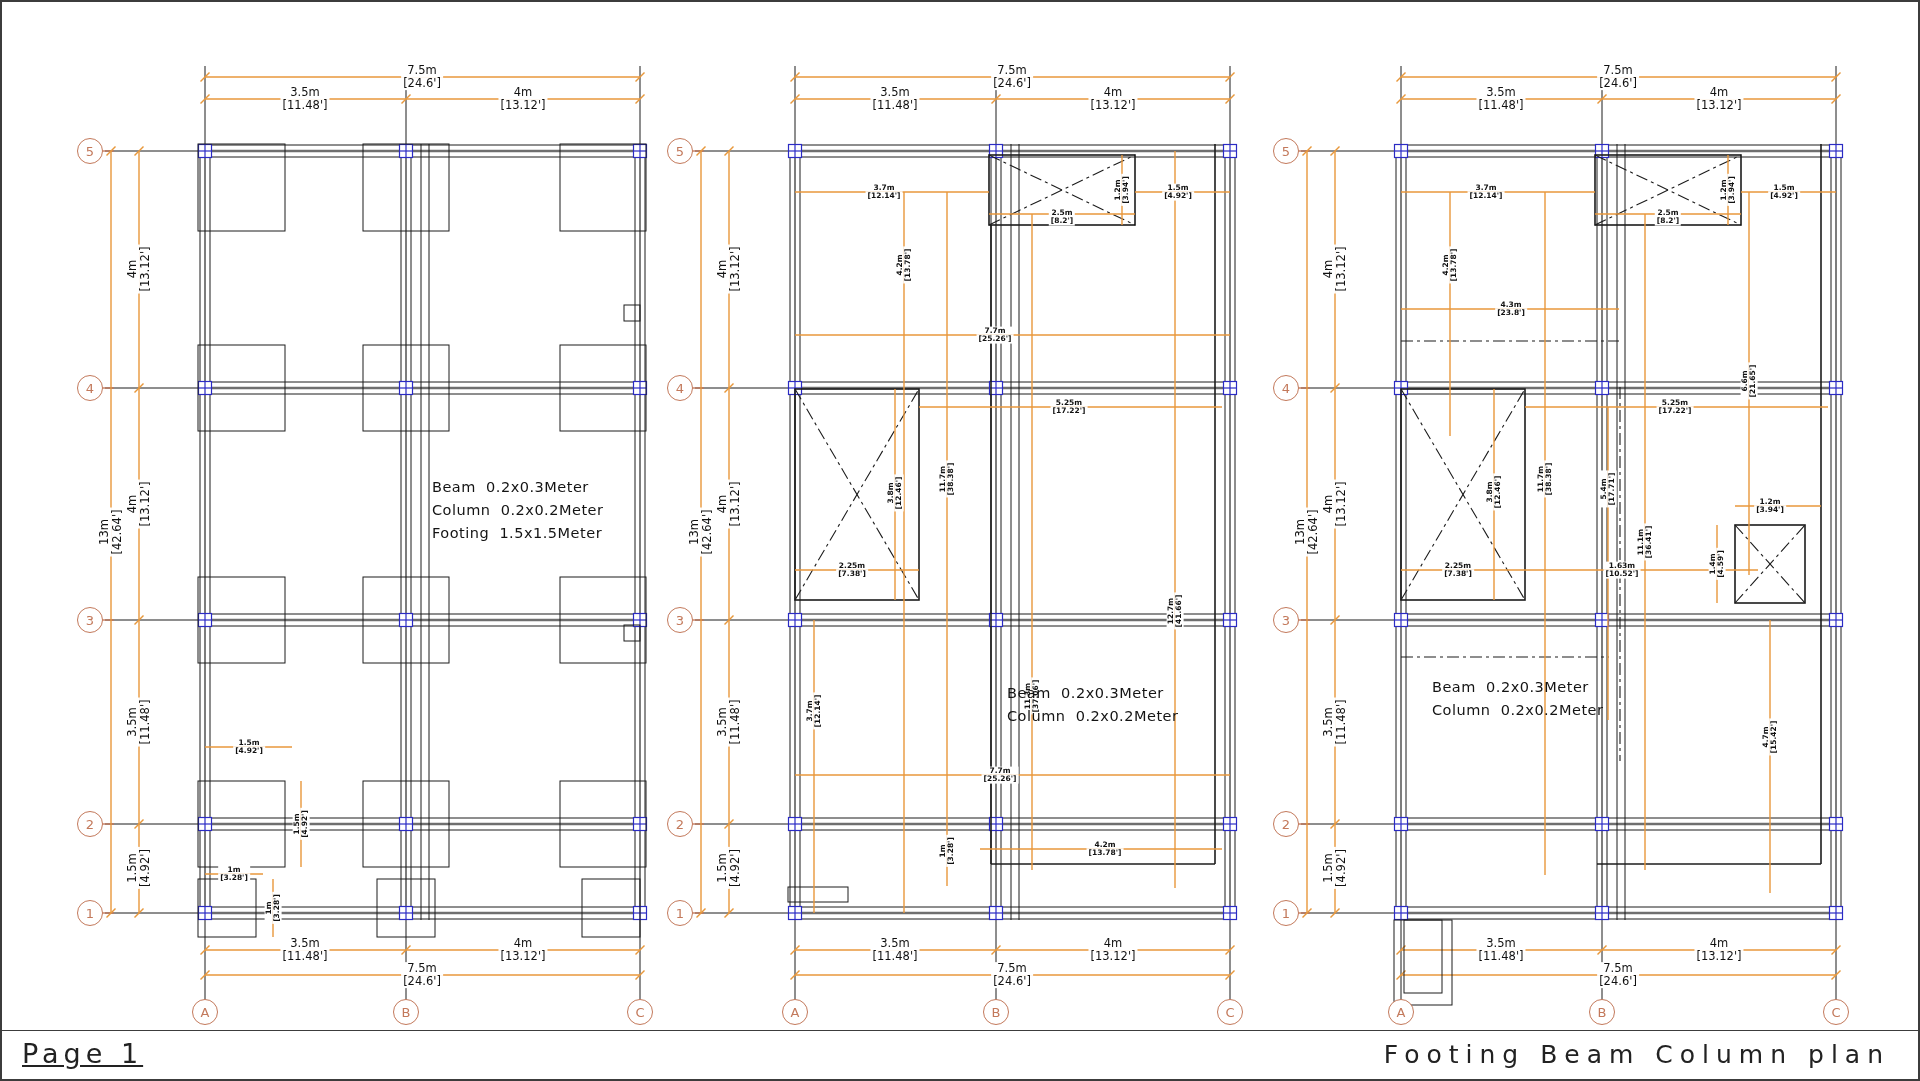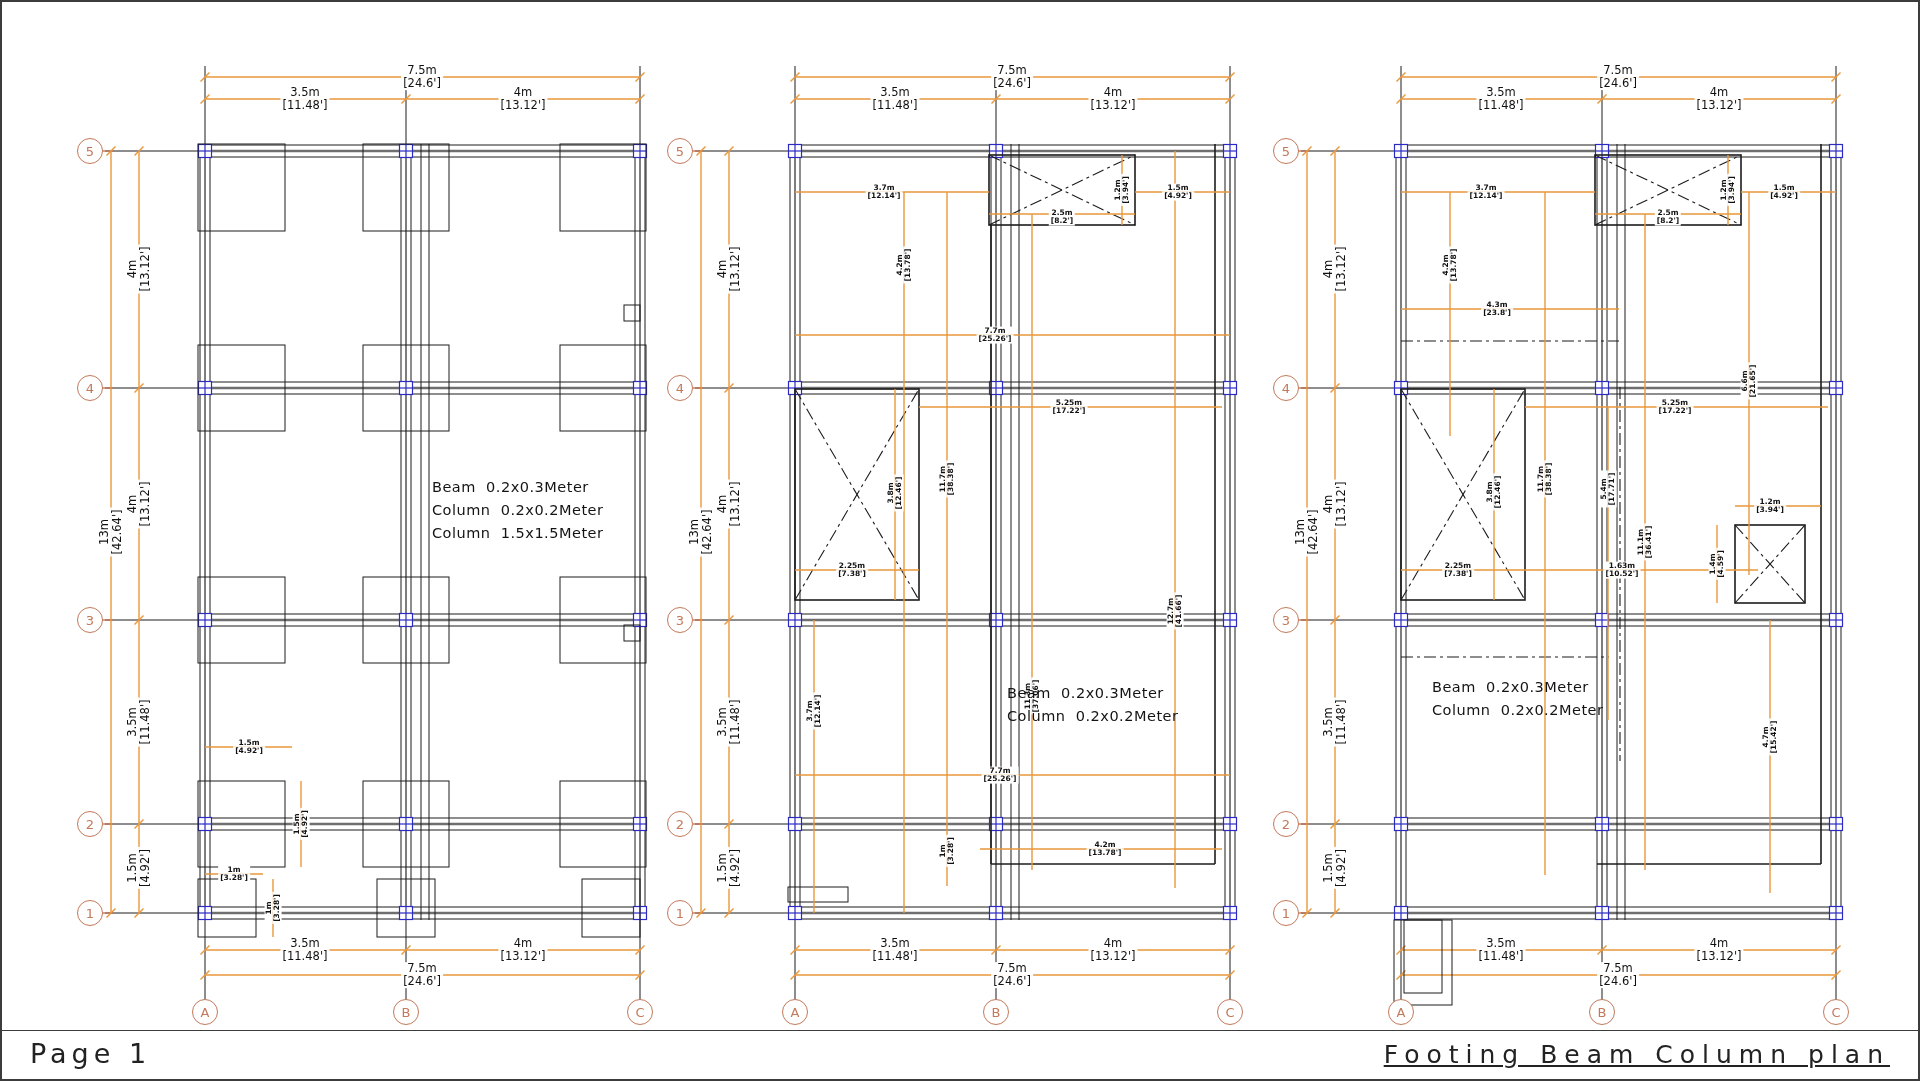--- a/index.html
+++ b/index.html
@@ -19,24 +19,24 @@
   .dl.v{transform:translate(-50%,-50%) rotate(-90deg);}
   .dl span{display:block;background:#fff;padding:0 2px;line-height:1.12;white-space:nowrap;}
   .odim{font-size:11.5px;}
   .idim{font-size:7.5px;font-weight:bold;}
   .bubble{position:absolute;width:24px;height:24px;border:1.4px solid #C3795B;border-radius:50%;
     color:#C3795B;font-size:13px;display:flex;align-items:center;justify-content:center;
     transform:translate(-50%,-50%);background:#fff;z-index:3;}
   .notes{position:absolute;z-index:3;}
   .note-line{font-size:14.5px;line-height:23px;white-space:pre;color:#141414;letter-spacing:.5px;}
   .footer-rule{position:absolute;left:0;top:1028px;width:1920px;border-top:1.5px solid #3c3c3c;}
-  .page-label{position:absolute;left:28px;top:1036px;font-size:27px;letter-spacing:5px;color:#222;}
+  .page-label{position:absolute;left:20px;top:1036px;font-size:27px;letter-spacing:5px;color:#222;text-decoration:underline;}
   .contractor-note{position:absolute;left:228px;top:1043px;font-size:17.5px;color:#000;
     font-family:"Liberation Sans",sans-serif;}
-  .drawing-title{position:absolute;right:28px;top:1038px;font-size:25px;letter-spacing:7px;color:#222;text-decoration:underline;}
+  .drawing-title{position:absolute;right:28px;top:1038px;font-size:25px;letter-spacing:7px;color:#222;}
 </style>
 </head>
 <body>
 
 <div class="sheet">
 
 <svg width="1920" height="1081" viewBox="0 0 1920 1081">
   <defs>
     <g id="cm" stroke="#2B2BC4" stroke-width="1.2" fill="#fff">
       <rect x="-6.5" y="-6.5" width="13" height="13"></rect>
@@ -315,21 +315,21 @@
         <span>[3.28']</span>
       </div>
   <div class="dl idim v" style="left:68px;top:757px">
         <span>1m</span>
         <span>[3.28']</span>
       </div>
 
   <div class="notes" style="left:227px;top:325px">
     <div class="note-line">Beam  0.2x0.3Meter</div>
     <div class="note-line">Column  0.2x0.2Meter</div>
-    <div class="note-line">Column  1.5x1.5Meter</div>
+    <div class="note-line">Footing  1.5x1.5Meter</div>
   </div>
 </div>
 
 <div class="plan" style="left:793px;top:149px">
   <div class="bubble" style="left:-115px;top:0px">
         <span>5</span>
       </div>
   <div class="bubble" style="left:-115px;top:237px">
         <span>4</span>
       </div>
@@ -540,21 +540,21 @@
       </div>
 
   <div class="dl idim h" style="left:85px;top:41px">
         <span>3.7m</span>
         <span>[12.14']</span>
       </div>
   <div class="dl idim v" style="left:49px;top:114px">
         <span>4.2m</span>
         <span>[13.78']</span>
       </div>
-  <div class="dl idim h" style="left:96px;top:158px">
+  <div class="dl idim h" style="left:110px;top:158px">
         <span>4.3m</span>
         <span>[23.8']</span>
       </div>
   <div class="dl idim v" style="left:327px;top:39px">
         <span>1.2m</span>
         <span>[3.94']</span>
       </div>
   <div class="dl idim h" style="left:267px;top:66px">
         <span>2.5m</span>
         <span>[8.2']</span>

